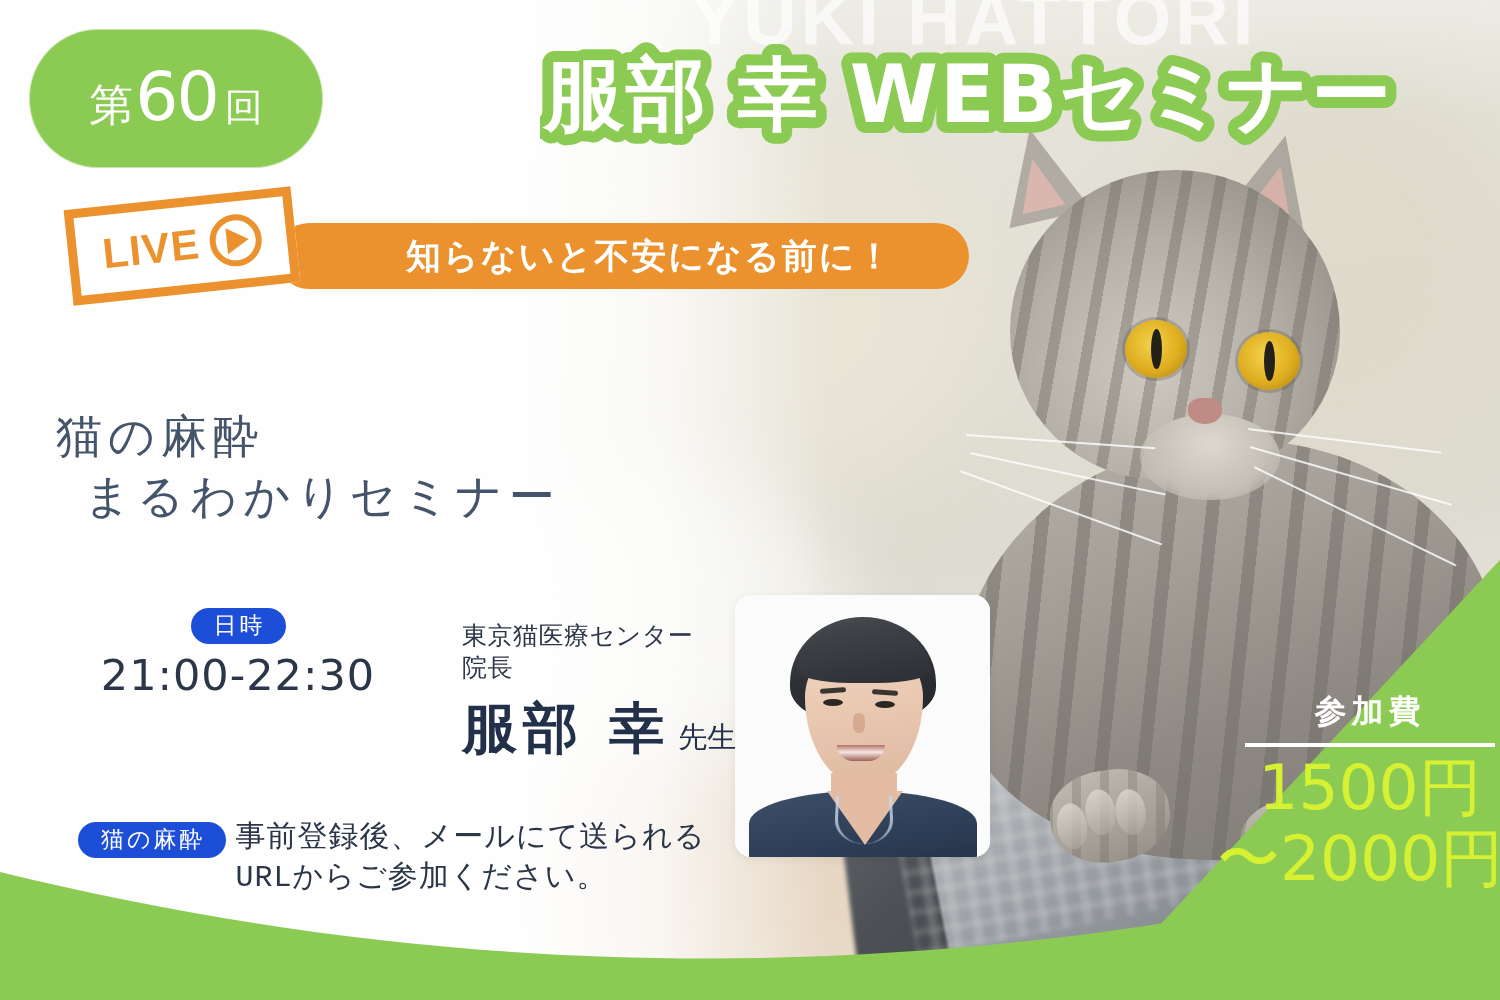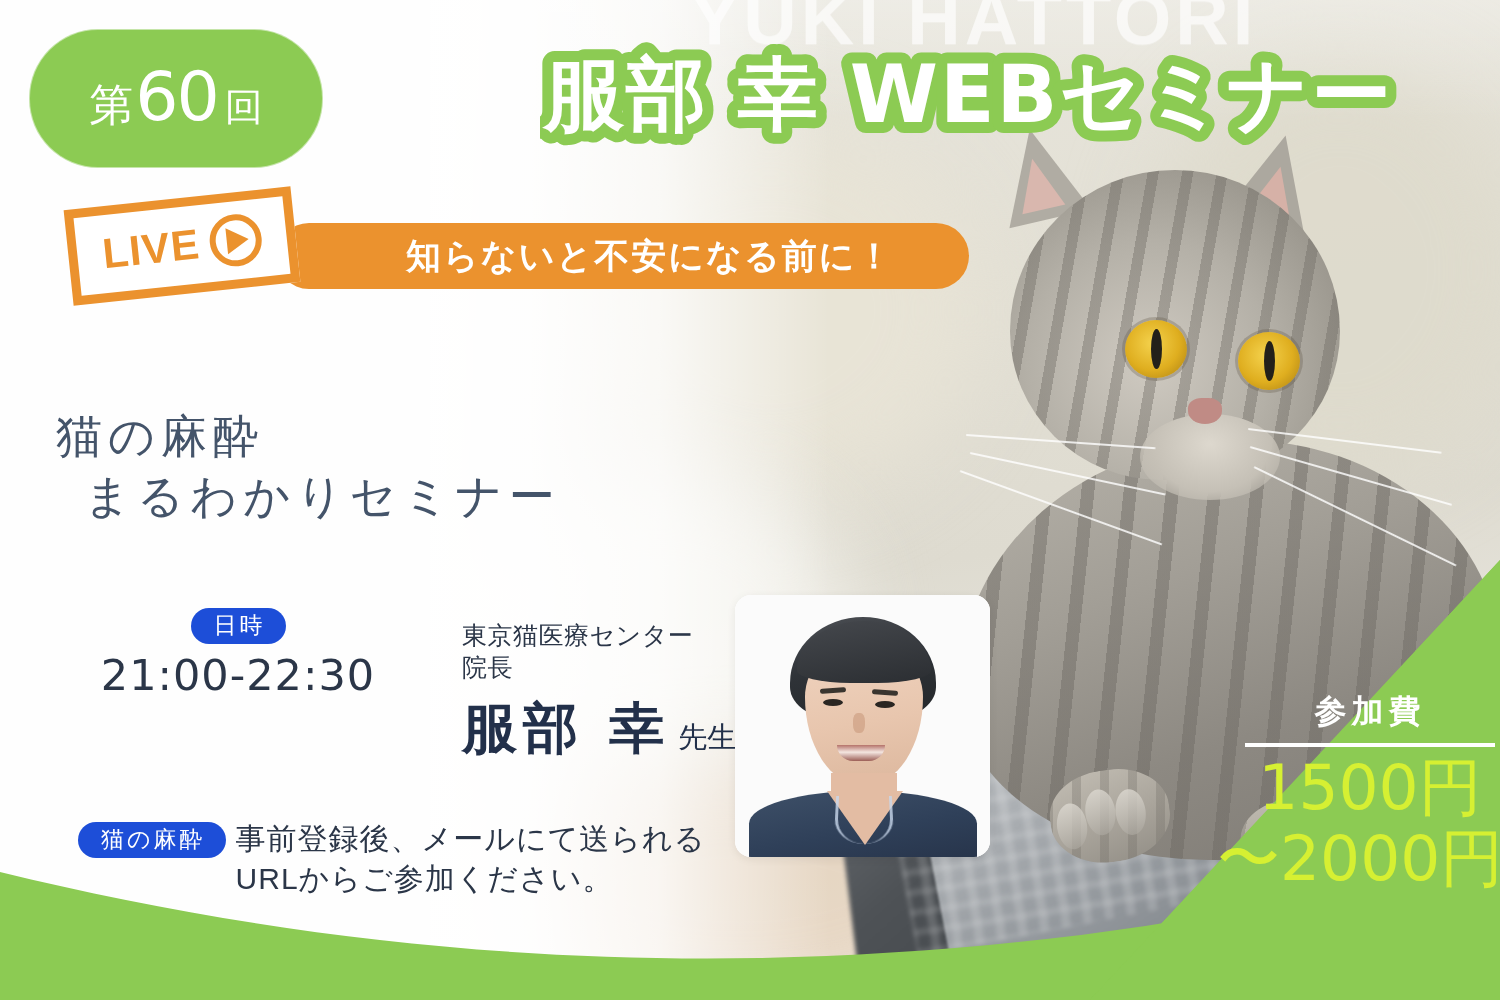--- a/index.html
+++ b/index.html
@@ -268,21 +268,21 @@
   }
   .lect-name .nm { font-size:55px; font-weight:bold; letter-spacing:6px; }
   .lect-name .sensei { font-size:29px; font-weight:400; margin-left:8px; }
 
   
   .join-block { position:absolute; left:78px; top:822px; width:680px; }
   .join-row { display:flex; align-items:flex-start; gap:10px; }
   .join-text {
     color:#2b3648; font-size:30px; line-height:1.32; letter-spacing:1px;
     white-space:pre-line; margin-top:-3px;
-    font-family:Liberation Sans, sans-serif;
+    font-family:Liberation Mono, monospace;
   }
 
   
   .doc-card {
     position:absolute; left:735px; top:595px; width:255px; height:262px;
     background:#ffffff; border-radius:16px; overflow:hidden;
     box-shadow:0 2px 10px rgba(0,0,0,.07);
   }
   .doc-photo { position:absolute; inset:0; background:#fbfbfb; }
   .doc-hair {

